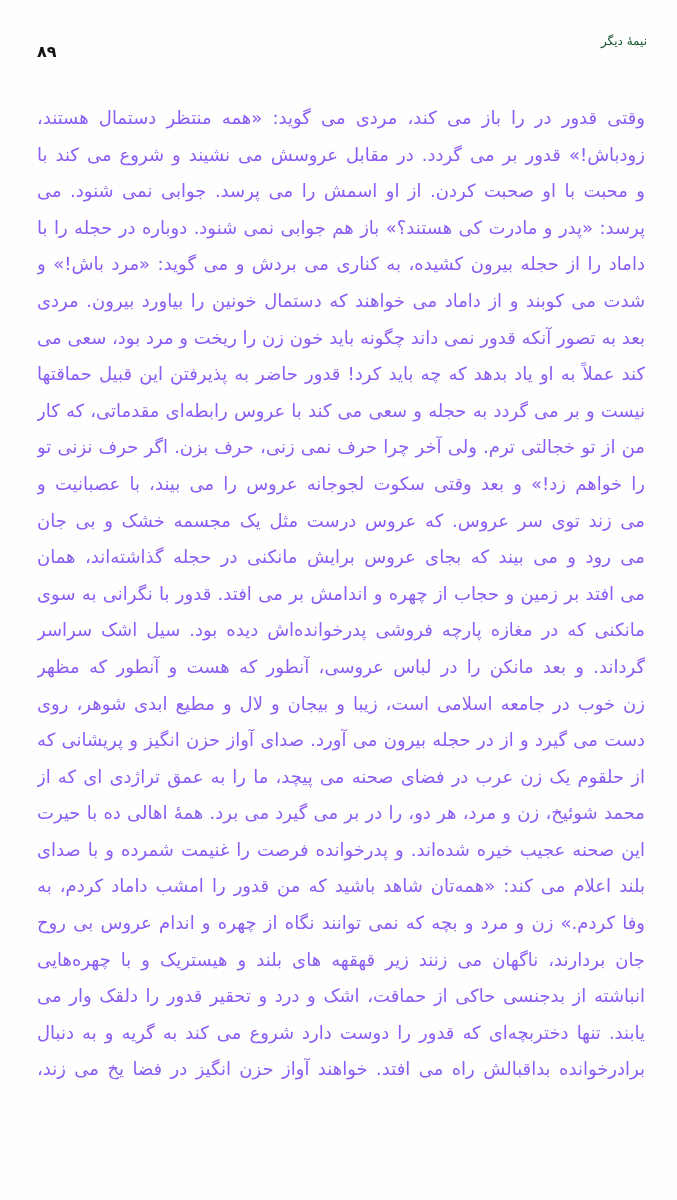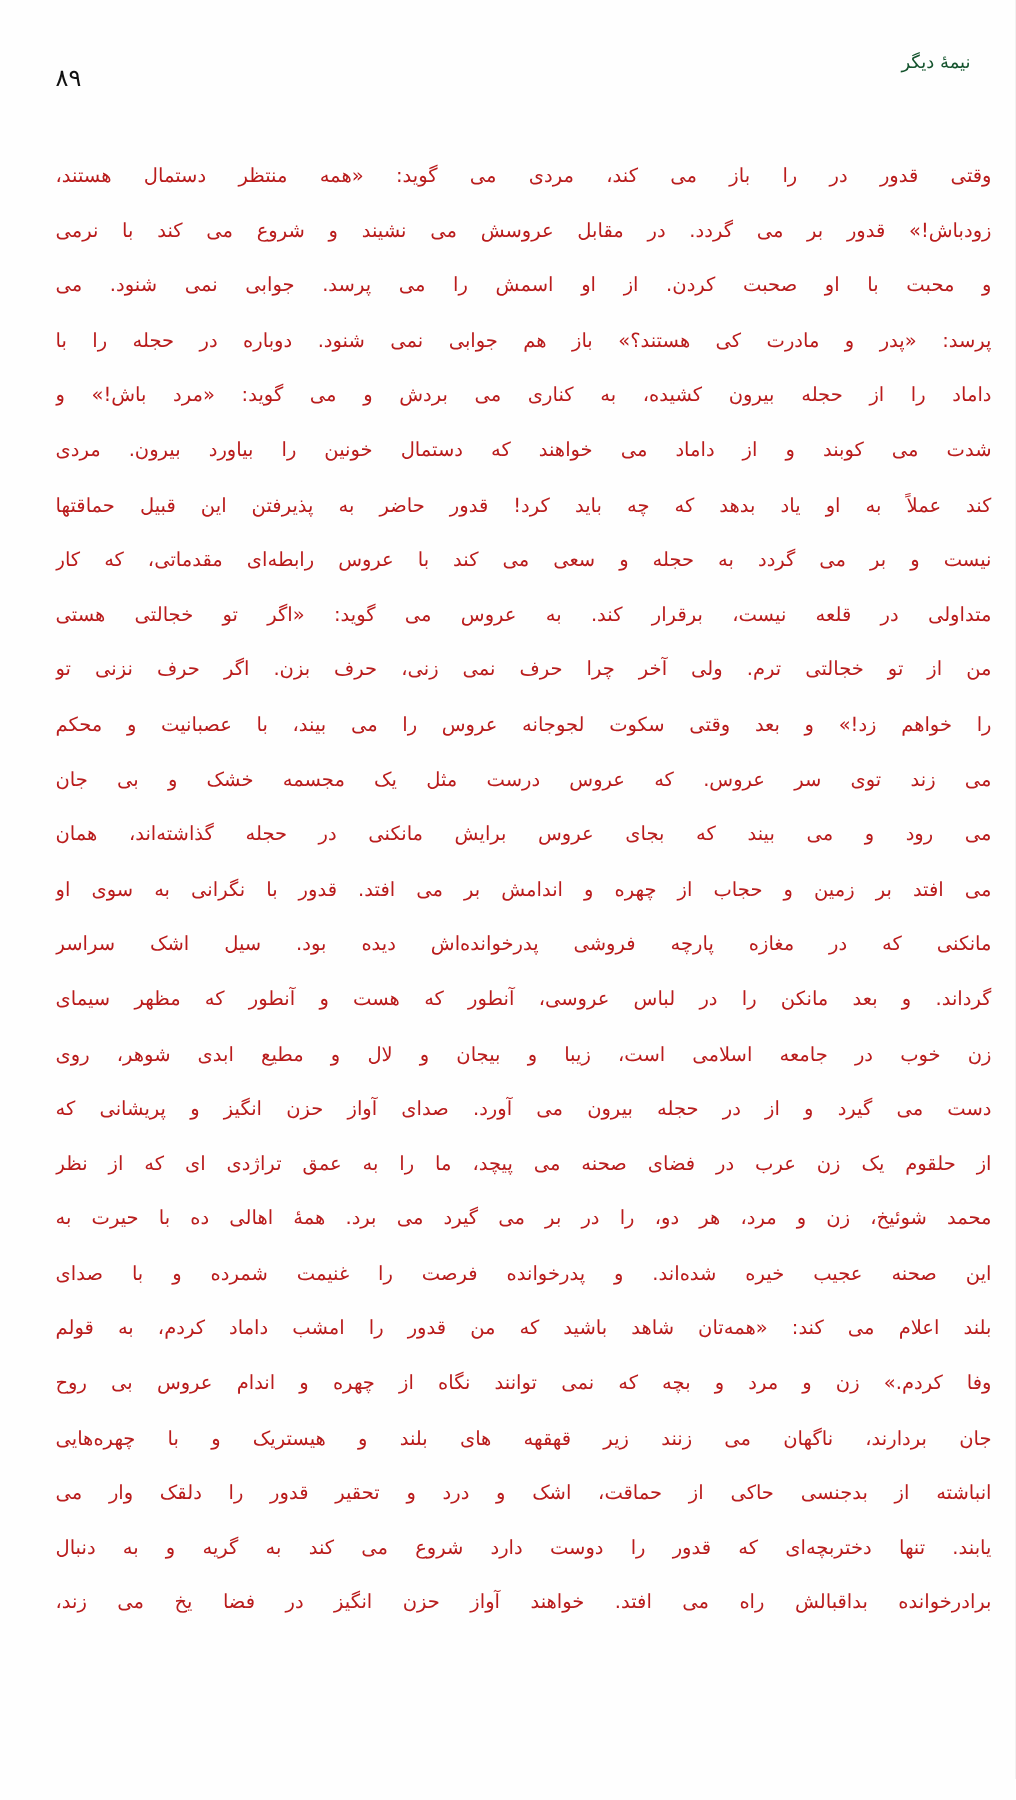--- a/index.html
+++ b/index.html
@@ -26,32 +26,32 @@
     font-weight: normal;
     letter-spacing: 0.2px;
     color: #14532d;
   }
   .page-number {
     position: absolute;
     top: 42px;
     left: 37px;
     direction: rtl;
     font-size: 16px;
-    font-weight: normal;
+    font-weight: bold;
     color: #121212;
   }
   .body-text {
     position: absolute;
     top: 100px;
-    right: 16px;
+    right: 32px;
     left: 37px;
     direction: rtl;
     unicode-bidi: embed;
-    font-size: 13px;
-    color: #b91c1c;
+    font-size: 18px;
+    color: #8b5cf6;
   }
   .text-line {
     line-height: 36.6px;
     height: 36.6px;
     overflow: hidden;
     text-align: justify;
     text-align-last: justify;
     text-justify: inter-word;
     white-space: normal;
   }
@@ -62,23 +62,23 @@
 <div class="page">
   <div class="running-head">نیمهٔ دیگر</div>
   <div class="page-number">۸۹</div>
   <div class="body-text">
       <div class="text-line">وقتی قدور در را باز می کند، مردی می گوید: «همه منتظر دستمال هستند،</div>
       <div class="text-line">زودباش!» قدور بر می گردد. در مقابل عروسش می نشیند و شروع می کند با نرمی</div>
       <div class="text-line">و محبت با او صحبت کردن. از او اسمش را می پرسد. جوابی نمی شنود. می</div>
       <div class="text-line">پرسد: «پدر و مادرت کی هستند؟» باز هم جوابی نمی شنود. دوباره در حجله را با</div>
       <div class="text-line">داماد را از حجله بیرون کشیده، به کناری می بردش و می گوید: «مرد باش!» و</div>
       <div class="text-line">شدت می کوبند و از داماد می خواهند که دستمال خونین را بیاورد بیرون. مردی</div>
+      <div class="text-line">بعد به تصور آنکه قدور نمی داند چگونه باید خون زن را ریخت و مرد بود، سعی می</div>
       <div class="text-line">کند عملاً به او یاد بدهد که چه باید کرد! قدور حاضر به پذیرفتن این قبیل حماقتها</div>
       <div class="text-line">نیست و بر می گردد به حجله و سعی می کند با عروس رابطه‌ای مقدماتی، که کار</div>
-      <div class="text-line">متداولی در قلعه نیست، برقرار کند. به عروس می گوید: «اگر تو خجالتی هستی</div>
       <div class="text-line">من از تو خجالتی ترم. ولی آخر چرا حرف نمی زنی، حرف بزن. اگر حرف نزنی تو</div>
       <div class="text-line">را خواهم زد!» و بعد وقتی سکوت لجوجانه عروس را می بیند، با عصبانیت و محکم</div>
       <div class="text-line">می زند توی سر عروس. که عروس درست مثل یک مجسمه خشک و بی جان</div>
       <div class="text-line">می رود و می بیند که بجای عروس برایش مانکنی در حجله گذاشته‌اند، همان</div>
       <div class="text-line">می افتد بر زمین و حجاب از چهره و اندامش بر می افتد. قدور با نگرانی به سوی او</div>
       <div class="text-line">مانکنی که در مغازه پارچه فروشی پدرخوانده‌اش دیده بود. سیل اشک سراسر</div>
       <div class="text-line">گرداند. و بعد مانکن را در لباس عروسی، آنطور که هست و آنطور که مظهر سیمای</div>
       <div class="text-line">زن خوب در جامعه اسلامی است، زیبا و بیجان و لال و مطیع ابدی شوهر، روی</div>
       <div class="text-line">دست می گیرد و از در حجله بیرون می آورد. صدای آواز حزن انگیز و پریشانی که</div>
       <div class="text-line">از حلقوم یک زن عرب در فضای صحنه می پیچد، ما را به عمق تراژدی ای که از نظر</div>

